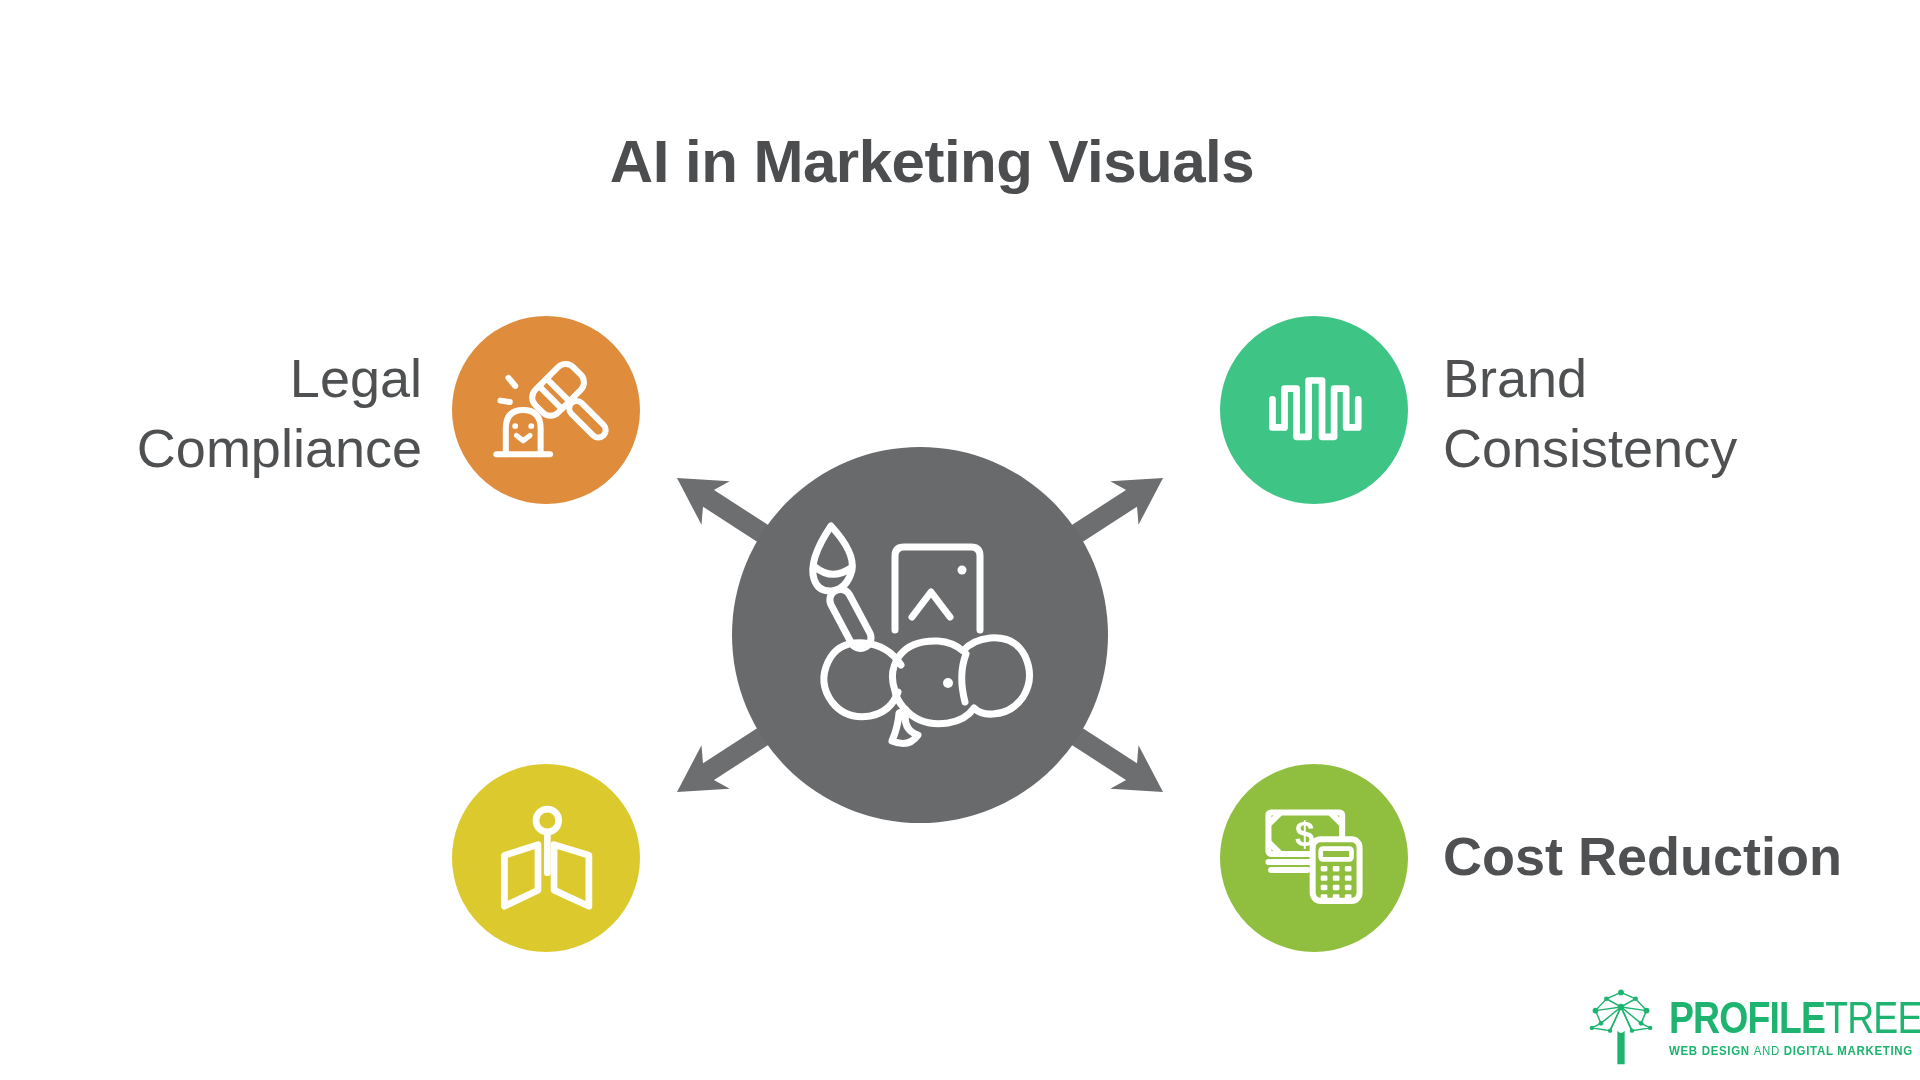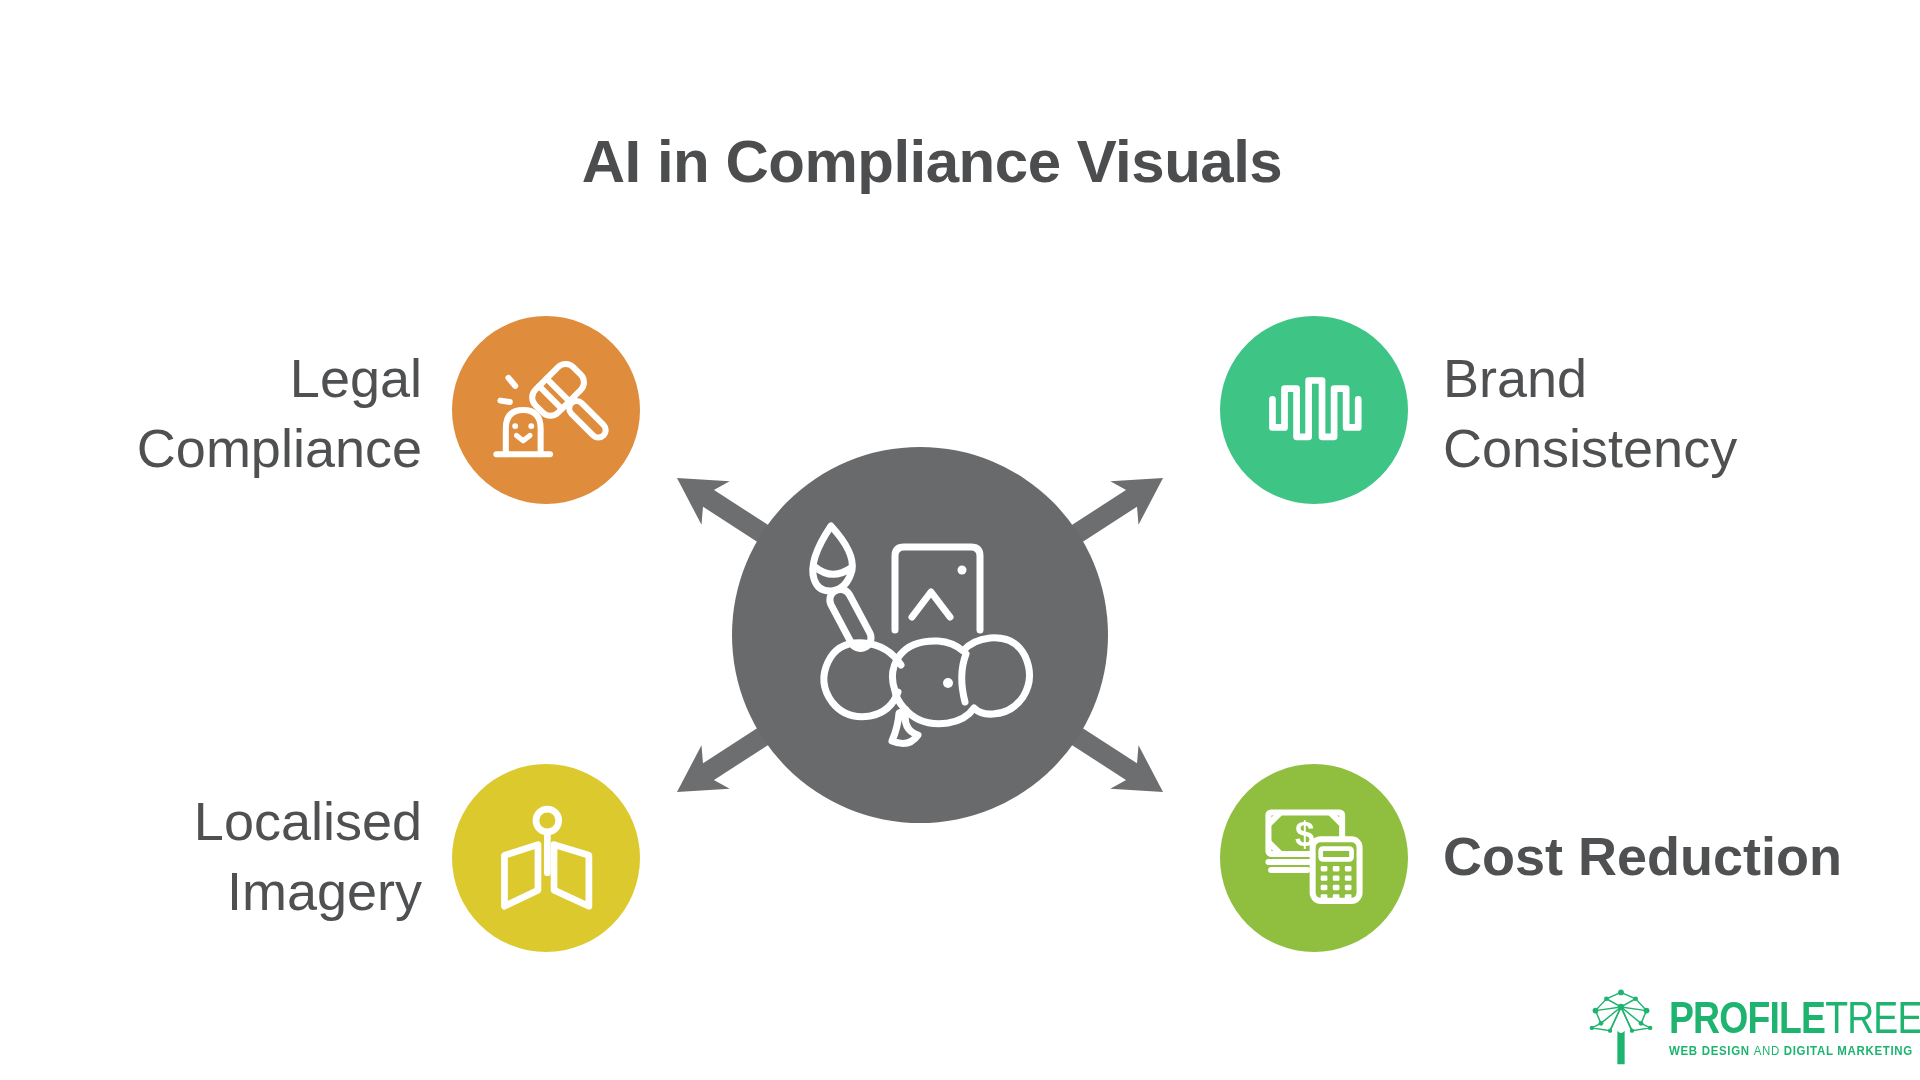--- a/index.html
+++ b/index.html
@@ -37,21 +37,21 @@
   .wordmark .light{font-weight:400;}
   .tagline{margin-top:3px;font-size:13.5px;line-height:15px;font-weight:700;
            letter-spacing:.8px;white-space:nowrap;}
   .tagline .and{font-weight:400;}
 </style>
 </head>
 <body>
 
 <div class="canvas">
 
-  <div class="title">AI in Compliance Visuals</div>
+  <div class="title">AI in Marketing Visuals</div>
 
   <svg class="center-motif" viewBox="0 0 544 392">
     <g fill="#6d6e70" stroke="none">
       <line x1="272" y1="195" x2="52.5" y2="53.2" stroke="#6d6e70" stroke-width="20"></line>
       <line x1="272" y1="195" x2="491.5" y2="53.2" stroke="#6d6e70" stroke-width="20"></line>
       <line x1="272" y1="195" x2="52.5" y2="336.8" stroke="#6d6e70" stroke-width="20"></line>
       <line x1="272" y1="195" x2="491.5" y2="336.8" stroke="#6d6e70" stroke-width="20"></line>
       <polygon points="29,38 81.7,41.2 55.9,55.4 53.5,84.8"></polygon>
       <polygon points="515,38 462.3,41.2 488.1,55.4 490.5,84.8"></polygon>
       <polygon points="29,352 81.7,348.8 55.9,334.6 53.5,305.2"></polygon>
@@ -140,24 +140,20 @@
   </div>
 
   <div class="label label-left-align label-brand">
     <div>Brand</div>
     <div>Consistency</div>
   </div>
   <div class="label label-right-align label-legal">
     <div>Legal</div>
     <div>Compliance</div>
   </div>
-  <div class="label label-right-align label-localised">
-    <div>Localised</div>
-    <div>Imagery</div>
-  </div>
   <div class="label label-left-align label-cost">
     <div>Cost Reduction</div>
   </div>
 
   <div class="logo">
     <svg class="logo-icon" viewBox="0 0 80 90">
       <g stroke="#1eb470" stroke-width="1.6" fill="none">
         <polyline points="40,7 24,14 12,27 18,41 8,46 28,49 40,23 52,49 72,46 62,41 68,27 56,14 40,7"></polyline>
         <polyline points="24,14 40,23 56,14"></polyline>
         <polyline points="12,27 40,23 68,27"></polyline>

